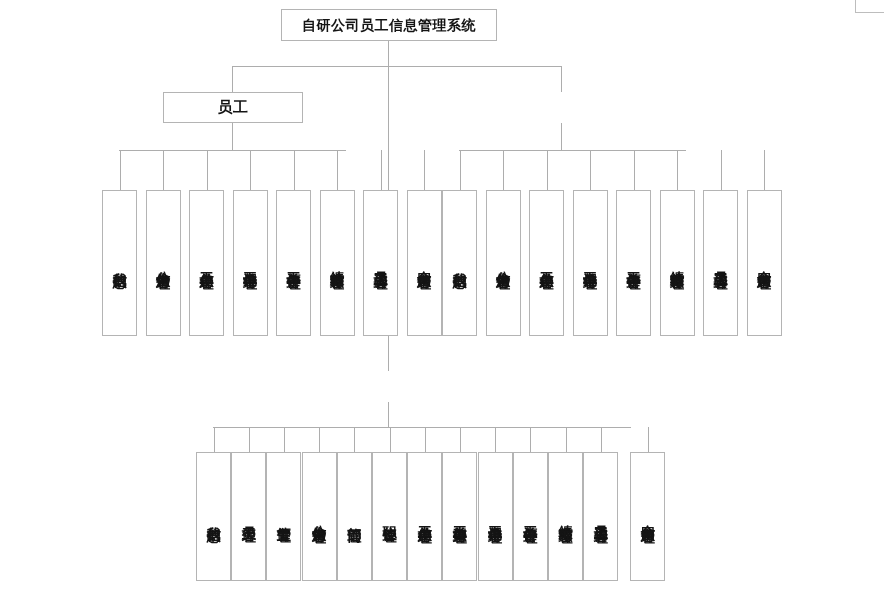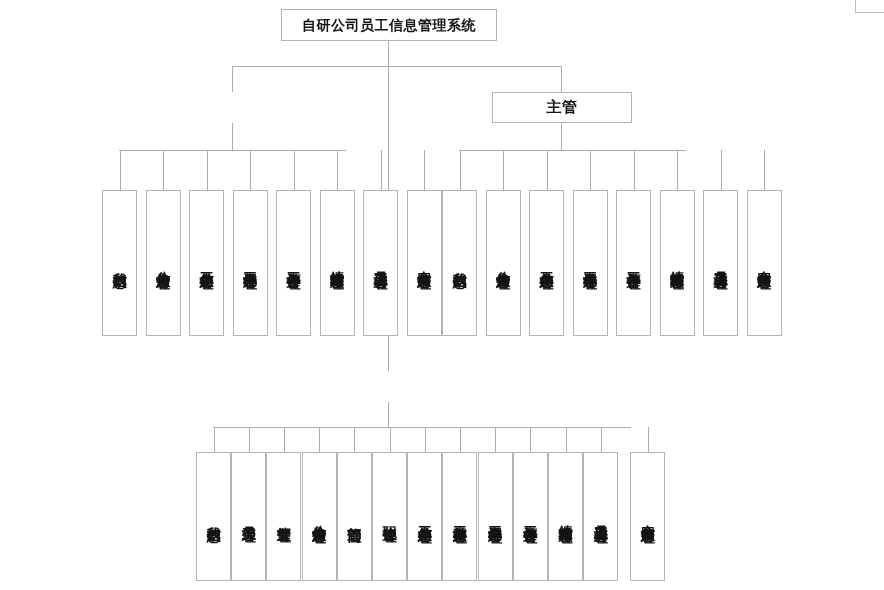--- a/index.html
+++ b/index.html
@@ -90,22 +90,22 @@
 
   <div class="ln v" style="left:388px; top:41px; height:25px;"></div>
 
   <div class="ln h" style="left:232px; top:66px; width:330px;"></div>
 
   <div class="ln v" style="left:232px; top:66px; height:26px;"></div>
   <div class="ln v" style="left:561px; top:66px; height:26px;"></div>
 
   <div class="ln v" style="left:388px; top:66px; height:305px;"></div>
 
-  <div class="node h" style="left:492px; top:92px; width:140px; height:31px;">
-    <span class="label">主管</span>
+  <div class="node h" style="left:163px; top:92px; width:140px; height:31px;">
+    <span class="label">员工</span>
   </div>
 
 
   <div class="ln v" style="left:232px; top:123px; height:27px;"></div>
   <div class="ln h" style="left:119px; top:150px; width:227px;"></div>
 
   <div class="ln v" style="left:561px; top:123px; height:27px;"></div>
   <div class="ln h" style="left:459px; top:150px; width:227px;"></div>
 
   <div class="ln v" style="left:388px; top:402px; height:25px;"></div>

